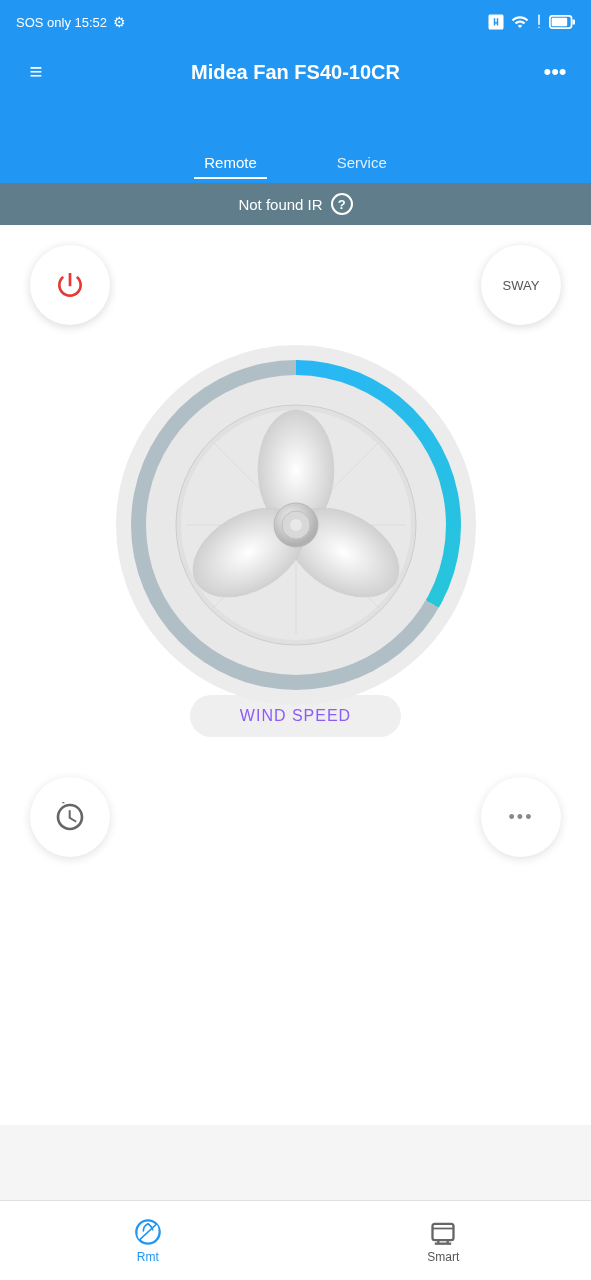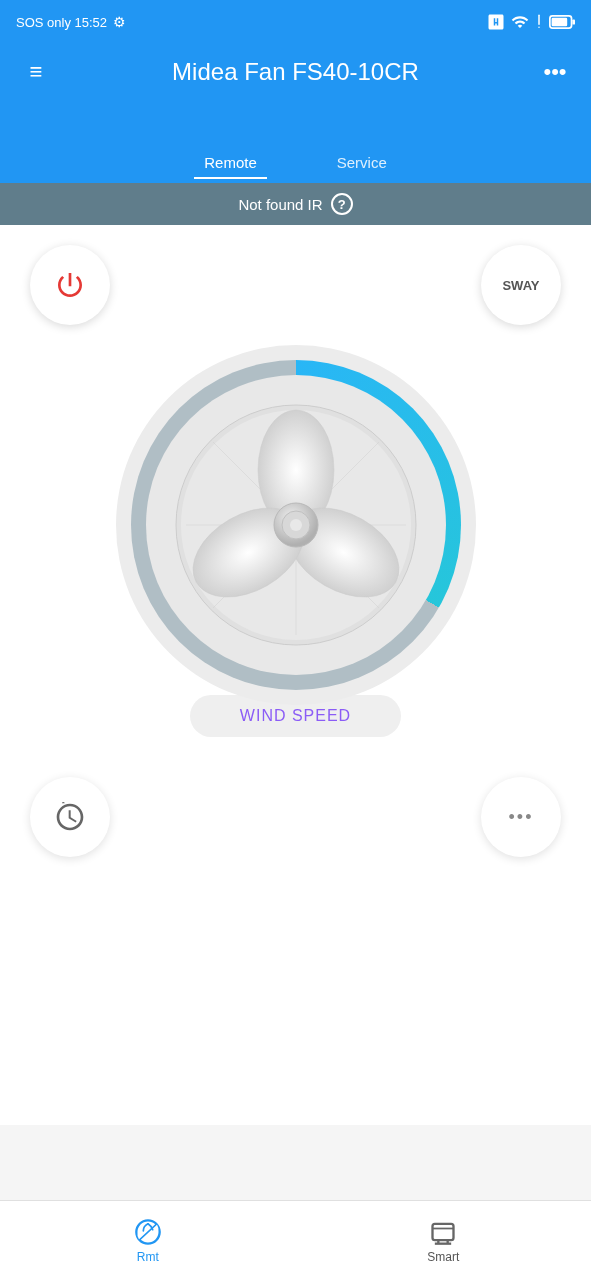--- a/index.html
+++ b/index.html
@@ -32,22 +32,22 @@
     .header {
       background: #2196F3;
       height: 56px;
       display: flex;
       align-items: center;
       justify-content: space-between;
       padding: 0 16px;
     }
     .header-title {
       color: white;
-      font-size: 24px;
-      font-weight: 400;
+      font-size: 20px;
+      font-weight: 700;
       flex: 1;
       text-align: center;
     }
     .header-menu-icon, .header-more-icon {
       color: white;
       font-size: 22px;
       cursor: pointer;
       width: 40px;
       text-align: center;
     }
@@ -116,21 +116,21 @@
       width: 80px;
       height: 80px;
       border-radius: 50%;
       background: white;
       box-shadow: 0 2px 10px rgba(0,0,0,0.15);
       display: flex;
       align-items: center;
       justify-content: center;
       cursor: pointer;
       font-size: 13px;
-      font-weight: 700;
+      font-weight: 400;
       color: #555;
       border: none;
       outline: none;
     }
 
     
     .fan-container {
       display: flex;
       flex-direction: column;
       align-items: center;

